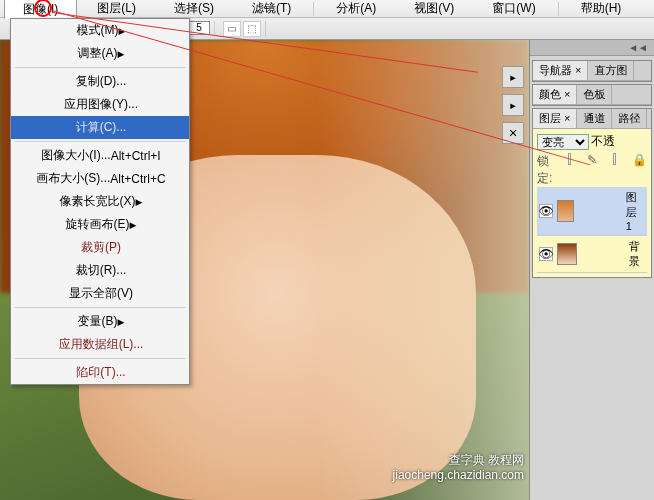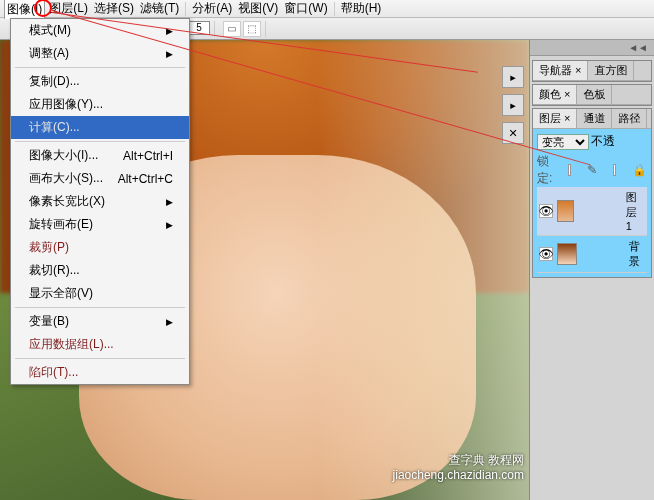--- a/index.html
+++ b/index.html
@@ -1,55 +1,55 @@
 <!DOCTYPE html>
 <html><head>
 <meta charset="utf-8">
 <style>
 * { margin: 0; padding: 0; box-sizing: border-box; font-family: "Microsoft YaHei", SimSun, sans-serif; font-size: 12px; }
 body { background: #b8b8b8; width: 654px; height: 500px; overflow: hidden; position: relative; }
 
 .menubar { height: 18px; background: linear-gradient(#f5f5f5,#e8e8e8); border-bottom: 1px solid #bbb; display: flex; align-items: center; padding: 0 4px; gap: 2px; }
-.menubar .mitem { padding: 1px 2px; cursor: default; }
+.menubar .mitem { padding: 1px 18px; cursor: default; }
 .menubar .mitem.active { background: #fff; border: 1px solid #999; border-bottom: none; }
 .menubar .sep { width: 1px; height: 14px; background: #ccc; margin: 0 2px; }
 .red-circle { position: absolute; border: 2px solid #f00; border-radius: 50%; width: 18px; height: 18px; top: -1px; left: 34px; pointer-events: none; }
 
 .toolbar { height: 22px; background: linear-gradient(#f0f0f0,#e0e0e0); border-bottom: 1px solid #999; display: flex; align-items: center; gap: 4px; padding: 0 6px; }
 .toolbar .tb-ico { width: 18px; height: 16px; border: 1px solid #ccc; background: #fff; display: flex; align-items: center; justify-content: center; font-size: 10px; color: #555; }
 .toolbar .tb-rect { width: 22px; height: 14px; border: 1px solid #888; }
 .toolbar .tb-num { width: 22px; height: 14px; border: 1px solid #888; background: #fff; font-size: 10px; text-align: center; line-height: 12px; }
 .toolbar .tb-grp { display: flex; gap: 2px; padding: 0 4px; border-right: 1px solid #ccc; }
 
 .dropdown { position: absolute; top: 18px; left: 10px; width: 180px; background: #f4f4f4; border: 1px solid #888; box-shadow: 2px 2px 4px rgba(0,0,0,.3); z-index: 10; }
-.dropdown .ditem { padding: 3px 16px 3px 18px; display: flex; justify-content: space-between; align-items: center; }
+.dropdown .ditem { padding: 3px 16px 3px 18px; display: flex; justify-content: center; align-items: center; }
 .dropdown .ditem.disabled { color: #7f1d1d; }
 .dropdown .ditem.selected { background: #316ac5; color: #e5e5e5; }
 .dropdown .ditem .arrow { font-size: 9px; }
 .dropdown hr { border: none; border-top: 1px solid #ccc; margin: 2px 4px; }
 
 .canvas { position: absolute; top: 40px; left: 0; right: 125px; bottom: 0; background: linear-gradient(160deg,#4a6b2e,#6b8a3e 40%,#3d5528); overflow: hidden; }
 .face { position: absolute; inset: 0; }
 .hair { position: absolute; top: 0; left: 0; right: 0; height: 55%; background: radial-gradient(ellipse at 50% 0%, #d47a2a, #b85815 40%, #8a3d0e 70%); filter: blur(2px); }
 .skin { position: absolute; top: 25%; left: 15%; right: 10%; bottom: 0; background: radial-gradient(ellipse at 50% 40%, #f5d4b8, #e8b890 60%, #d49a6e); border-radius: 40% 40% 30% 30%; }
 .highlight { position: absolute; top: 0; right: 0; width: 40%; height: 100%; background: linear-gradient(90deg, transparent, rgba(255,255,230,.6)); }
 
 .right-panels { position: absolute; top: 40px; right: 0; width: 125px; bottom: 0; background: #d4d4d4; border-left: 1px solid #888; }
 .panel-strip { position: absolute; top: 22px; left: -28px; width: 26px; display: flex; flex-direction: column; gap: 6px; padding: 4px 0; }
 .strip-btn { width: 22px; height: 22px; background: #e0e0e0; border: 1px solid #999; display: flex; align-items: center; justify-content: center; font-size: 11px; }
 
-.panel { border: 1px solid #888; margin: 2px; background: #7dd3fc; }
+.panel { border: 1px solid #888; margin: 2px; background: #fef9c3; }
 .panel-tabs { display: flex; background: #d0d0d0; border-bottom: 1px solid #aaa; }
 .panel-tabs .ptab { padding: 2px 6px; font-size: 11px; border-right: 1px solid #aaa; }
 .panel-tabs .ptab.active { background: #e8e8e8; }
 .panel-body { padding: 4px; font-size: 11px; }
 
 .blend-row { display: flex; gap: 2px; align-items: center; }
 .blend-row select { width: 52px; font-size: 11px; border: 1px solid #7a9; }
-.lock-row { display: flex; align-items: center; gap: 16px; margin-top: 3px; font-size: 11px; color: #555; }
+.lock-row { display: flex; align-items: flex-start; gap: 16px; margin-top: 3px; font-size: 11px; color: #555; }
 .lock-row .sq { width: 12px; height: 12px; border: 1px solid #999; background: #fff; }
 
 .layer-row { display: flex; align-items: center; gap: 4px; padding: 3px 2px; border-bottom: 1px solid #ccc; }
 .layer-row.sel { background: #c8d8f0; }
 .layer-row .eye { width: 14px; height: 14px; border: 1px solid #aaa; background: #fff; display: flex; align-items: center; justify-content: center; }
 .layer-row .thumb { width: 26px; height: 22px; border: 1px solid #888; background: linear-gradient(#d47a2a,#e8b890); }
 .layer-row .thumb.bg { background: linear-gradient(#8a3d0e,#f5d4b8); }
 .layer-row .lname { font-size: 11px; margin-left: 48px; }
 
 .collapse-bar { position: absolute; top: 0; left: 0; right: 0; height: 16px; background: #bcbcbc; border-bottom: 1px solid #999; display: flex; align-items: center; justify-content: flex-end; padding-right: 6px; font-size: 10px; color: #555; }

